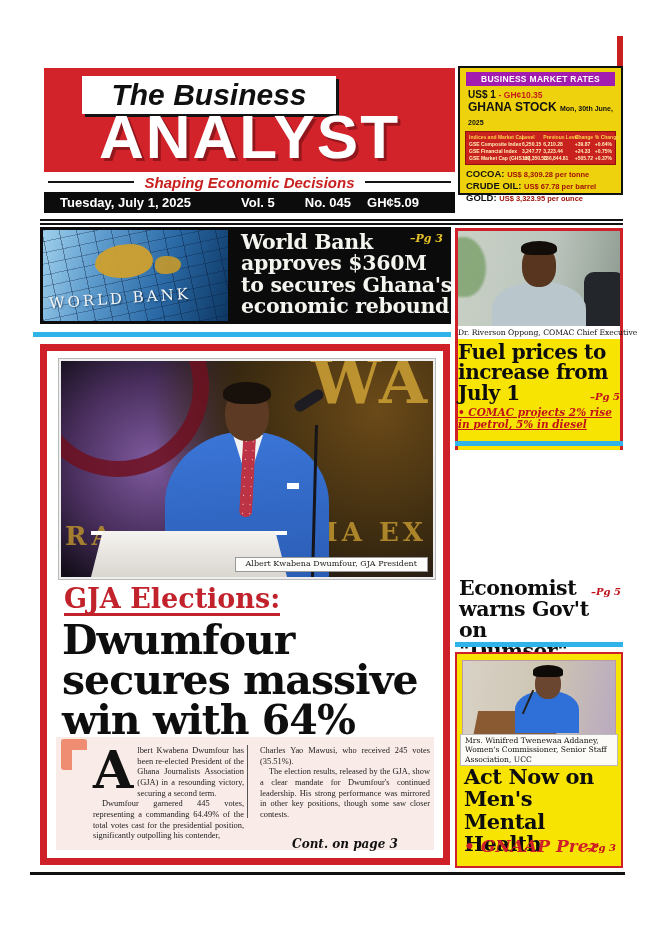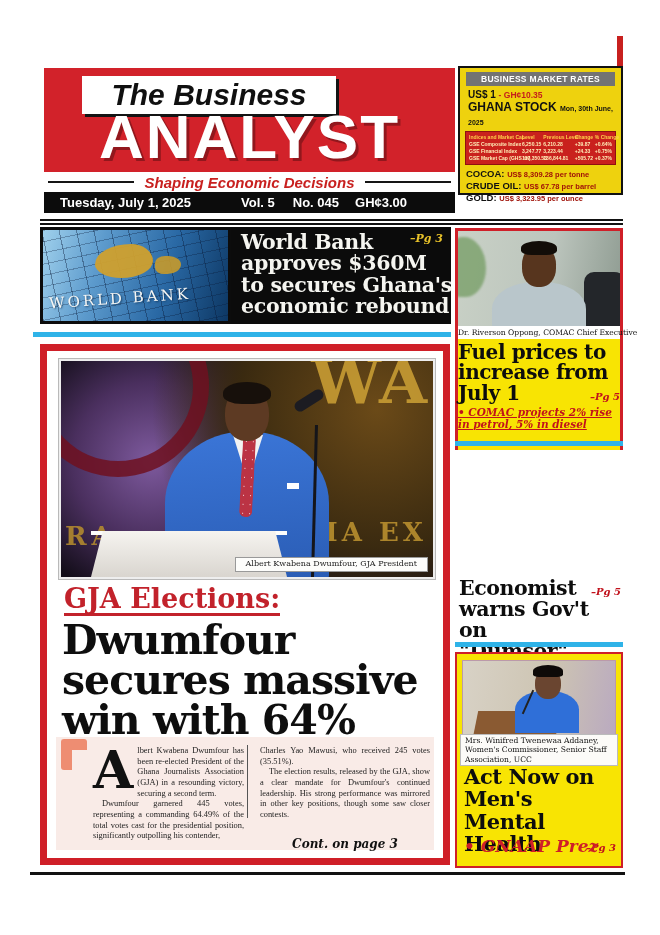--- a/index.html
+++ b/index.html
@@ -16,27 +16,27 @@
   .brand-main{position:absolute;left:6px;top:38px;width:399px;text-align:center;
     font:900 62px/1 "Liberation Sans",sans-serif;color:#fff;letter-spacing:2px;
     text-shadow:3px 3px 0 rgba(0,0,0,.30);}
   .tagline-band{left:44px;top:172px;width:411px;height:20px;background:#fff;
     display:flex;align-items:center;justify-content:center;gap:10px;}
   .tag-dash{height:2px;background:#151515;flex:0 0 86px;}
   .tagline{font:italic 700 15px/1 "Liberation Sans",sans-serif;color:#c8201f;}
   .date-bar{left:44px;top:192px;width:411px;height:21px;background:#0c0c0c;color:#fff;
     display:flex;align-items:center;font:700 13px/1 "Liberation Sans",sans-serif;}
   .date-bar span{white-space:nowrap;}
-  .d-date{margin-left:16px;} .d-vol{margin-left:50px;} .d-no{margin-left:18px;text-align:right;} .d-price{margin-left:16px;}
+  .d-date{margin-left:16px;} .d-vol{margin-left:50px;} .d-no{margin-left:30px;text-align:right;} .d-price{margin-left:16px;}
   .top-rule{left:40px;top:219px;width:583px;height:2px;border-top:2px solid #111;border-bottom:2px solid #111;}
   .red-mark{left:617px;top:36px;width:6px;height:30px;background:#c8201f;}
 
   
   .rates{left:458px;top:66px;width:165px;height:129px;background:#eed20e;border:2px solid #111;box-sizing:border-box;}
-  .rates-title{margin:4px 6px 3px;background:#737373;color:#fff;text-align:center;
+  .rates-title{margin:4px 6px 3px;background:#a21caf;color:#fff;text-align:center;
     font:700 8.5px/14px "Liberation Sans",sans-serif;letter-spacing:.3px;}
   .usd-line{margin:0 8px;font:700 10px/12px "Liberation Sans",sans-serif;color:#111;}
   .usd-line .val{color:#c41e1c;font-size:8.5px;}
   .stock-line{margin:0 8px 2px;font:700 12px/13px "Liberation Sans",sans-serif;color:#111;}
   .stock-line .val{font-size:7px;}
   .rates-table{margin:0 5px;background:#c9211d;border:1px solid #8f1110;padding:2px 3px;}
   .rt-row{display:flex;font:700 5px/7px "Liberation Sans",sans-serif;color:#ffeeb8;white-space:nowrap;}
   .rt-row.hdr{color:#ffd04a;}
   .rt-c1{width:37%;} .rt-c2{width:15%;} .rt-c3{width:22%;} .rt-c4{width:14%;} .rt-c5{width:12%;}
   .commods{margin:3px 6px 0;}
@@ -172,21 +172,21 @@
   </div>
   <div class="abs tagline-band">
     <div class="tag-dash"></div>
     <div class="tagline">Shaping Economic Decisions</div>
     <div class="tag-dash"></div>
   </div>
   <div class="abs date-bar">
     <span class="d-date">Tuesday, July 1, 2025</span>
     <span class="d-vol">Vol. 5</span>
     <span class="d-no">No. 045</span>
-    <span class="d-price">GH¢3.00</span>
+    <span class="d-price">GH¢5.09</span>
   </div>
   <div class="abs top-rule"></div>
   <div class="abs red-mark"></div>
 
   <div class="abs rates">
     <div class="rates-title">BUSINESS MARKET RATES</div>
     <div class="usd-line">
       <span>US$ 1</span>
       <span class="val">- GH¢10.35</span>
     </div>

